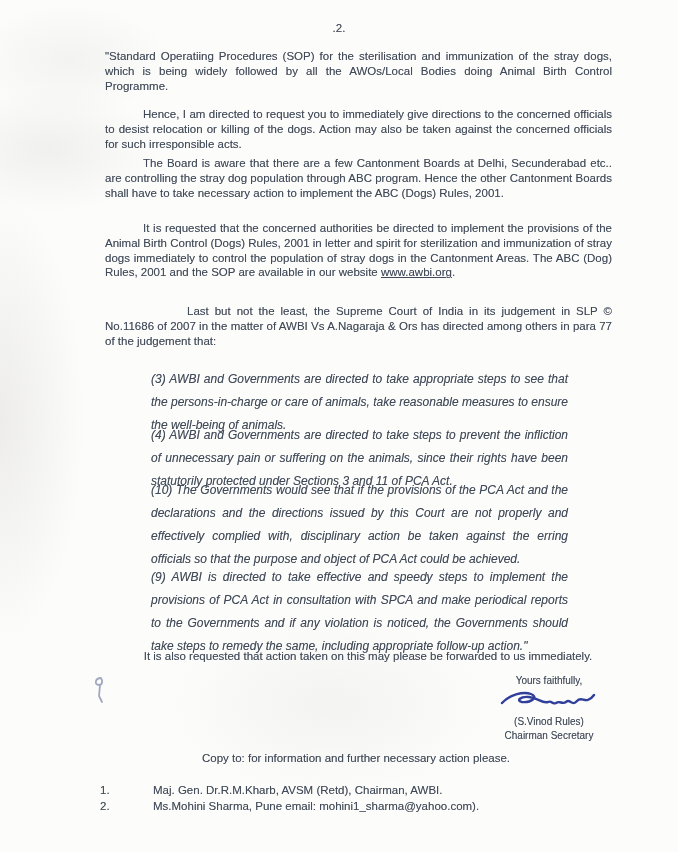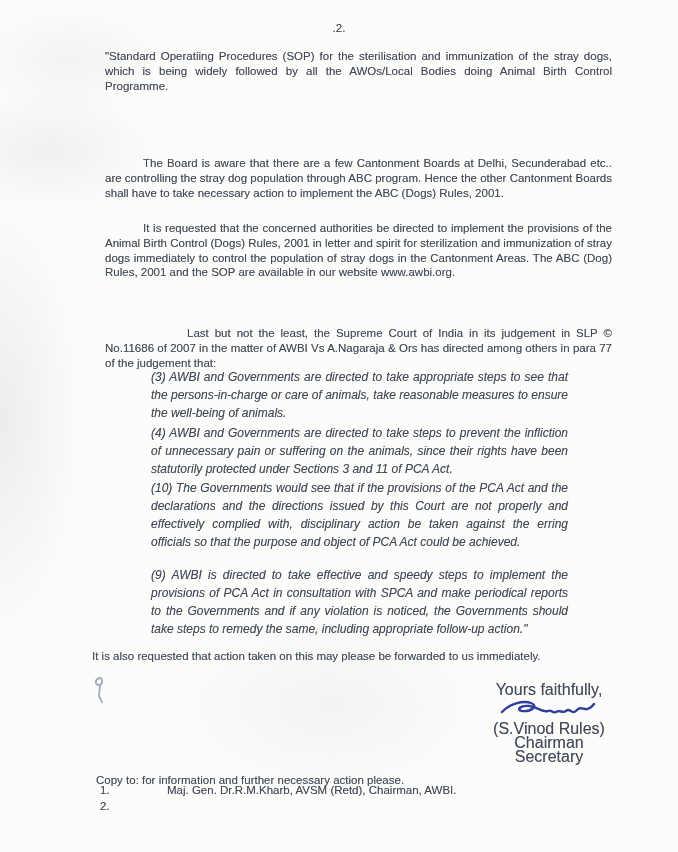--- a/index.html
+++ b/index.html
@@ -27,50 +27,51 @@
     left:105px;width:507px;
     font-size:11.5px;line-height:14.8px;
     text-align:justify;
   }
   .indent{text-indent:38px;}
   .indent-lg{text-indent:82px;}
   .p1{top:49px;}
   .p2{top:107px;}
   .p3{top:156px;}
   .p4{top:221px;}
-  .p5{top:326px;}
-  .weblink{}
+  .p5{top:304px;}
+  .weblink{text-decoration:underline;}
   .quote{
     left:151px;width:417px;
-    font-size:12px;line-height:18px;
+    font-size:12px;line-height:23px;
     font-style:italic;text-align:justify;
   }
   .q1{top:368px;}
   .q2{top:424px;}
   .q3{top:479px;font-style:italic;}
   .q4{top:566px;}
-  .closing{top:649px;left:92px;width:520px;font-size:11.5px;line-height:14.8px;}
-  .sigblock{top:674px;right:64px;width:130px;text-align:center;font-size:16px;line-height:14px;margin-top:9px;}
+  .closing{top:649px;left:108px;width:520px;font-size:11.5px;line-height:14.8px;text-align:center;}
+  .sigblock{top:674px;right:64px;width:130px;text-align:center;font-size:10px;line-height:14px;}
   .sig-squiggle{display:block;margin:-1px auto -2px auto;}
   .penmark{top:674px;left:90px;}
-  .copyhead{top:774px;left:96px;width:520px;font-size:11.5px;}
+  .copyhead{top:752px;left:96px;width:520px;font-size:11.5px;text-align:center;}
   .copylist{top:782px;left:100px;width:512px;font-size:11.5px;line-height:16.2px;}
   .copyrow{display:flex;}
   .copynum{width:53px;flex:0 0 53px;}
-  .copytext{flex:1;margin-left:14px;}
+  .copytext{flex:1;}
 </style>
 </head>
 <body>
 
 <div class="sheet">
 
   <div class="abs pagenum">.2.</div>
 
   <div class="abs para p1">"Standard Operatiing Procedures (SOP) for the sterilisation and immunization of the stray dogs, which is being widely followed by all the AWOs/Local Bodies doing Animal Birth Control Programme.</div>
 
+  <div class="abs para p2 indent">Hence, I am directed to request you to immediately give directions to the concerned officials to desist relocation or killing of the dogs. Action may also be taken against the concerned officials for such irresponsible acts.</div>
 
   <div class="abs para p3 indent">The Board is aware that there are a few Cantonment Boards at Delhi, Secunderabad etc.. are controlling the stray dog population through ABC program. Hence the other Cantonment Boards shall have to take necessary action to implement the ABC (Dogs) Rules, 2001.</div>
 
   <div class="abs para p4 indent"><span>It is requested that the concerned authorities be directed to implement the provisions of the Animal Birth Control (Dogs) Rules, 2001 in letter and spirit for sterilization and immunization of stray dogs immediately to control the population of stray dogs in the Cantonment Areas. The ABC (Dog) Rules, 2001 and the SOP are available in our website </span><span class="weblink">www.awbi.org</span><span>.</span></div>
 
   <div class="abs para p5 indent-lg">Last but not the least, the Supreme Court of India in its judgement in SLP © No.11686 of 2007 in the matter of AWBI Vs A.Nagaraja &amp; Ors has directed among others in para 77 of the judgement that:</div>
 
   <div class="abs quote q1">(3) AWBI and Governments are directed to take appropriate steps to see that the persons-in-charge or care of animals, take reasonable measures to ensure the well-being of animals.</div>
   <div class="abs quote q2">(4) AWBI and Governments are directed to take steps to prevent the infliction of unnecessary pain or suffering on the animals, since their rights have been statutorily protected under Sections 3 and 11 of PCA Act.</div>
   <div class="abs quote q3">(10) The Governments would see that if the provisions of the PCA Act and the declarations and the directions issued by this Court are not properly and effectively complied with, disciplinary action be taken against the erring officials so that the purpose and object of PCA Act could be achieved.</div>
@@ -97,16 +98,17 @@
 
   <div class="abs copyhead">Copy to: for information and further necessary action please.</div>
 
   <div class="abs copylist">
     <div class="copyrow">
       <span class="copynum">1.</span>
       <span class="copytext">Maj. Gen. Dr.R.M.Kharb, AVSM (Retd), Chairman, AWBI.</span>
     </div>
     <div class="copyrow">
       <span class="copynum">2.</span>
+      <span class="copytext">Ms.Mohini Sharma, Pune email: mohini1_sharma@yahoo.com).</span>
     </div>
   </div>
 
 </div>
 
 </body></html>

